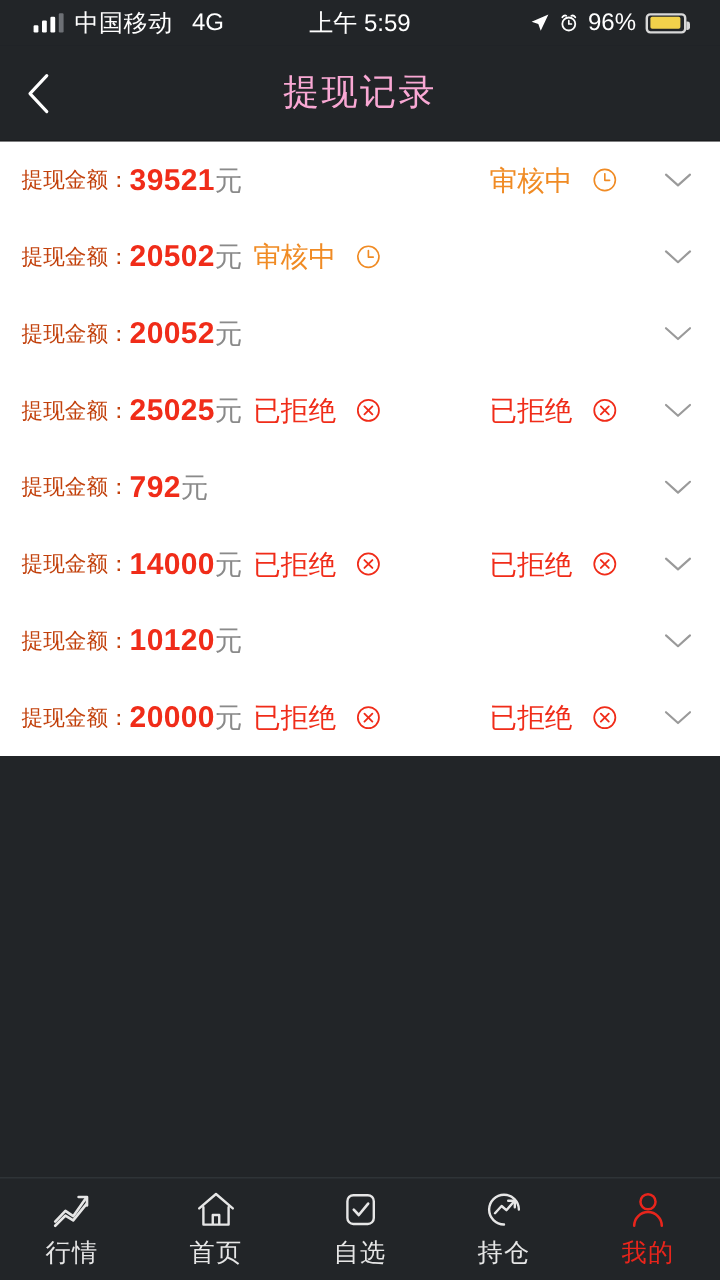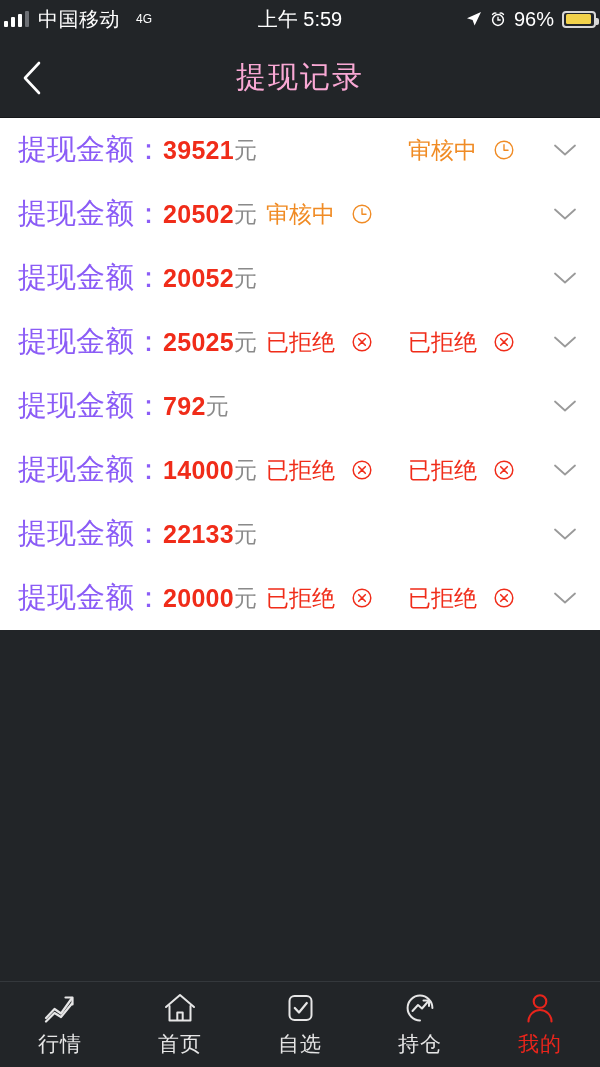--- a/index.html
+++ b/index.html
@@ -7,32 +7,32 @@
   body {
     font-family:"Liberation Sans","DejaVu Sans",sans-serif;
     background:#222528;
     overflow:hidden;
   }
   #app { position:relative; width:600px; height:1067px; background:#222528; display:flex; flex-direction:column; }
 
   
   .statusbar {
     height:38px; flex:0 0 38px; background:#222528; color:#fff;
-    display:flex; align-items:center; padding:0 4px; font-size:20px;
+    display:flex; align-items:center; padding:0 28px; font-size:20px;
     position:relative;
   }
   .sb-left { display:flex; align-items:center; gap:9px; }
   .bars { display:flex; align-items:flex-end; gap:3px; height:16px; }
   .bars i { display:block; width:4px; background:#ffffff; border-radius:1px; }
   .bars i:nth-child(1){ height:6px; }
   .bars i:nth-child(2){ height:10px; }
   .bars i:nth-child(3){ height:13px; }
   .bars i:nth-child(4){ height:16px; background:#6d7075; }
   .carrier { font-size:20px; letter-spacing:.5px; }
-  .net { font-size:12px; margin-left:7px; }
+  .net { font-size:20px; margin-left:7px; }
   .sb-center {
     position:absolute; left:0; right:0; text-align:center;
     font-size:20px; pointer-events:none;
   }
   .sb-right { margin-left:auto; display:flex; align-items:center; gap:8px; }
   .loc-arrow { width:16px; height:16px; display:block; }
   .alarm { width:16px; height:16px; display:block; }
   .batt-pct { font-size:20px; }
   .batt {
     width:34px; height:17px; border:2px solid #d8d8d8; border-radius:4px;
@@ -60,21 +60,21 @@
   }
 
   
   .list { background:#ffffff; flex:0 0 auto; }
   .row {
     height:64px; display:flex; align-items:center;
     padding:0 0 0 18px; background:#ffffff; cursor:pointer;
     position:relative;
   }
   .row-main { display:flex; align-items:center; white-space:nowrap; }
-  .amt-label { color:#8b5cf6; font-size:29px; }
+  .amt-label { color:#c2410c; font-size:18px; }
   .amt-value { color:#f02c19; font-size:25px; font-weight:bold; letter-spacing:.3px; }
   .amt-unit { color:#8a8a8a; font-size:23px; }
   .status {
     display:inline-flex; align-items:center; gap:16px;
     font-size:23px; white-space:nowrap;
   }
   .status.inline { margin-left:9px; }
   .status.pending { color:#f08b24; }
   .status.rejected { color:#f02c19; }
   .status-right {
@@ -269,21 +269,21 @@
         </div>
         <div class="row-chevron">
           <svg viewBox="0 0 24 14">
             <path d="M2 2.5 L12 11.5 L22 2.5" fill="none" stroke="#9a9a9a" stroke-width="1.8" stroke-linecap="round" stroke-linejoin="round"></path>
           </svg>
         </div>
       </div>
       <div class="row">
         <div class="row-main">
           <span class="amt-label">提现金额：</span>
-          <span class="amt-value">22133</span>
+          <span class="amt-value">10120</span>
           <span class="amt-unit">元</span>
         </div>
         <div class="row-chevron">
           <svg viewBox="0 0 24 14">
             <path d="M2 2.5 L12 11.5 L22 2.5" fill="none" stroke="#9a9a9a" stroke-width="1.8" stroke-linecap="round" stroke-linejoin="round"></path>
           </svg>
         </div>
       </div>
       <div class="row">
         <div class="row-main">

